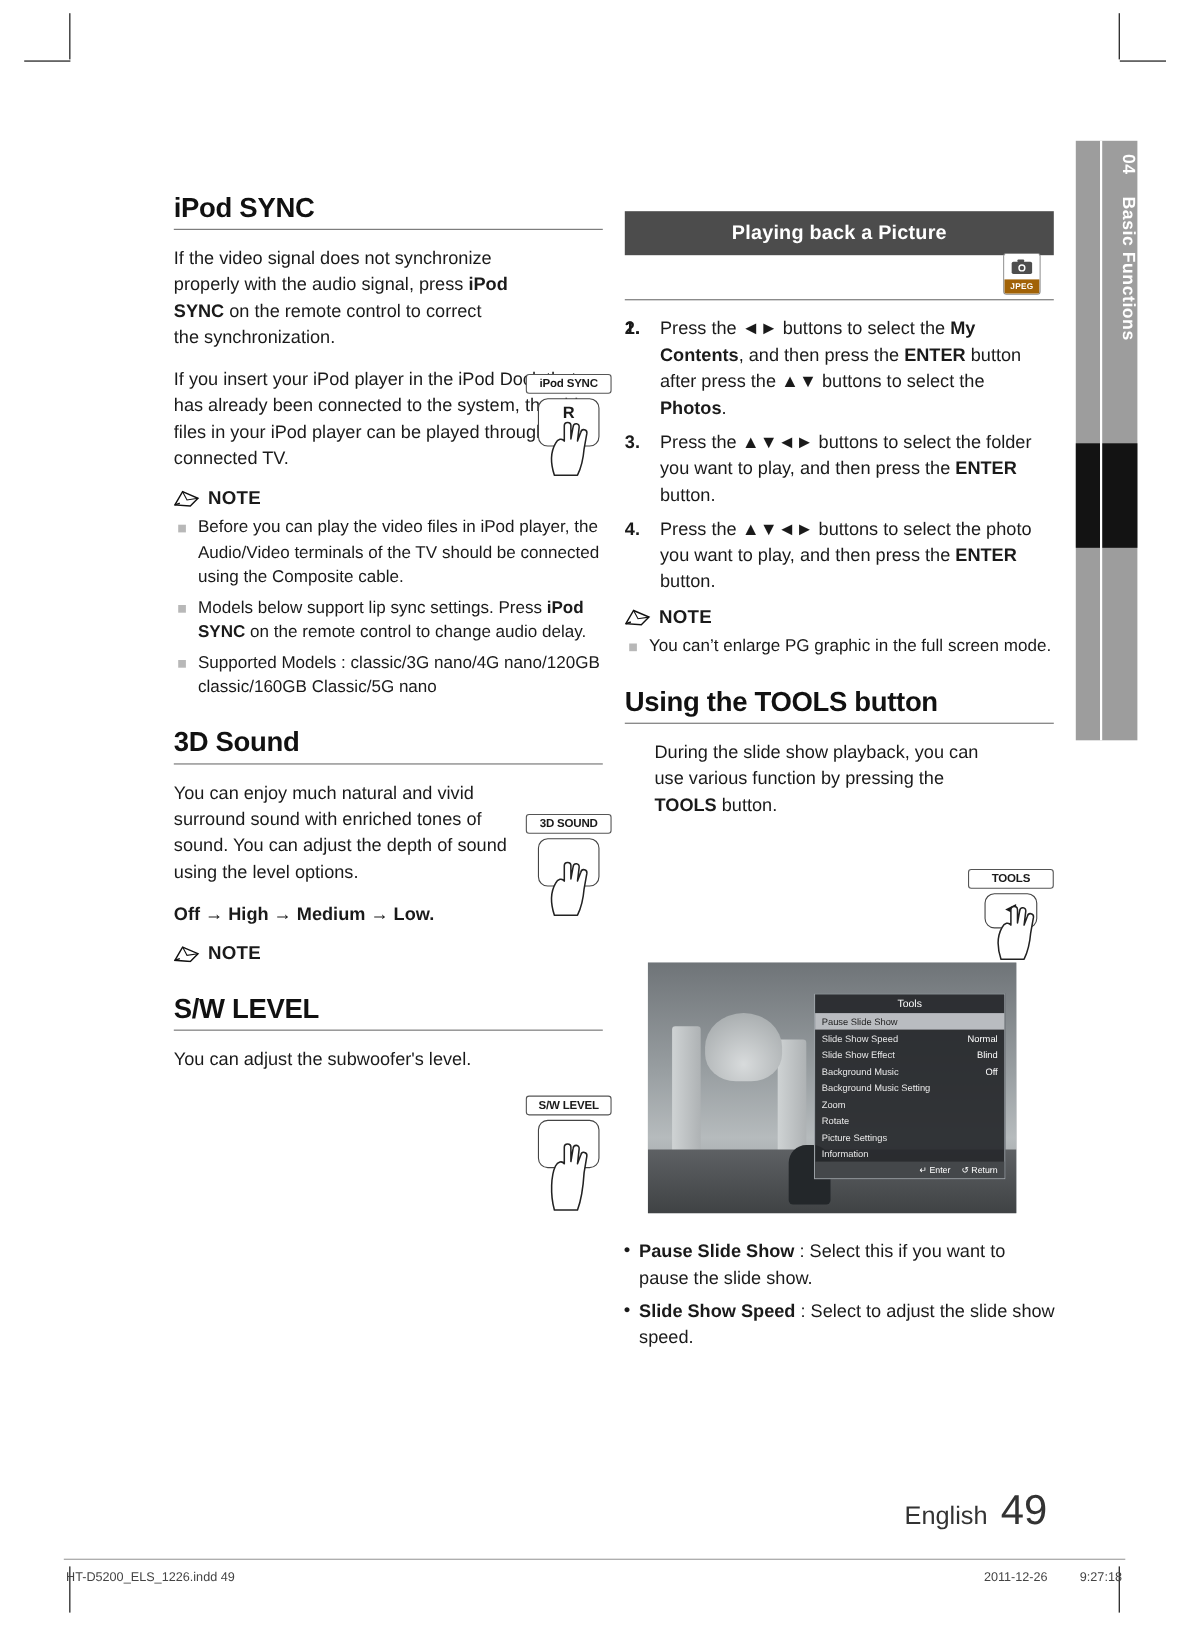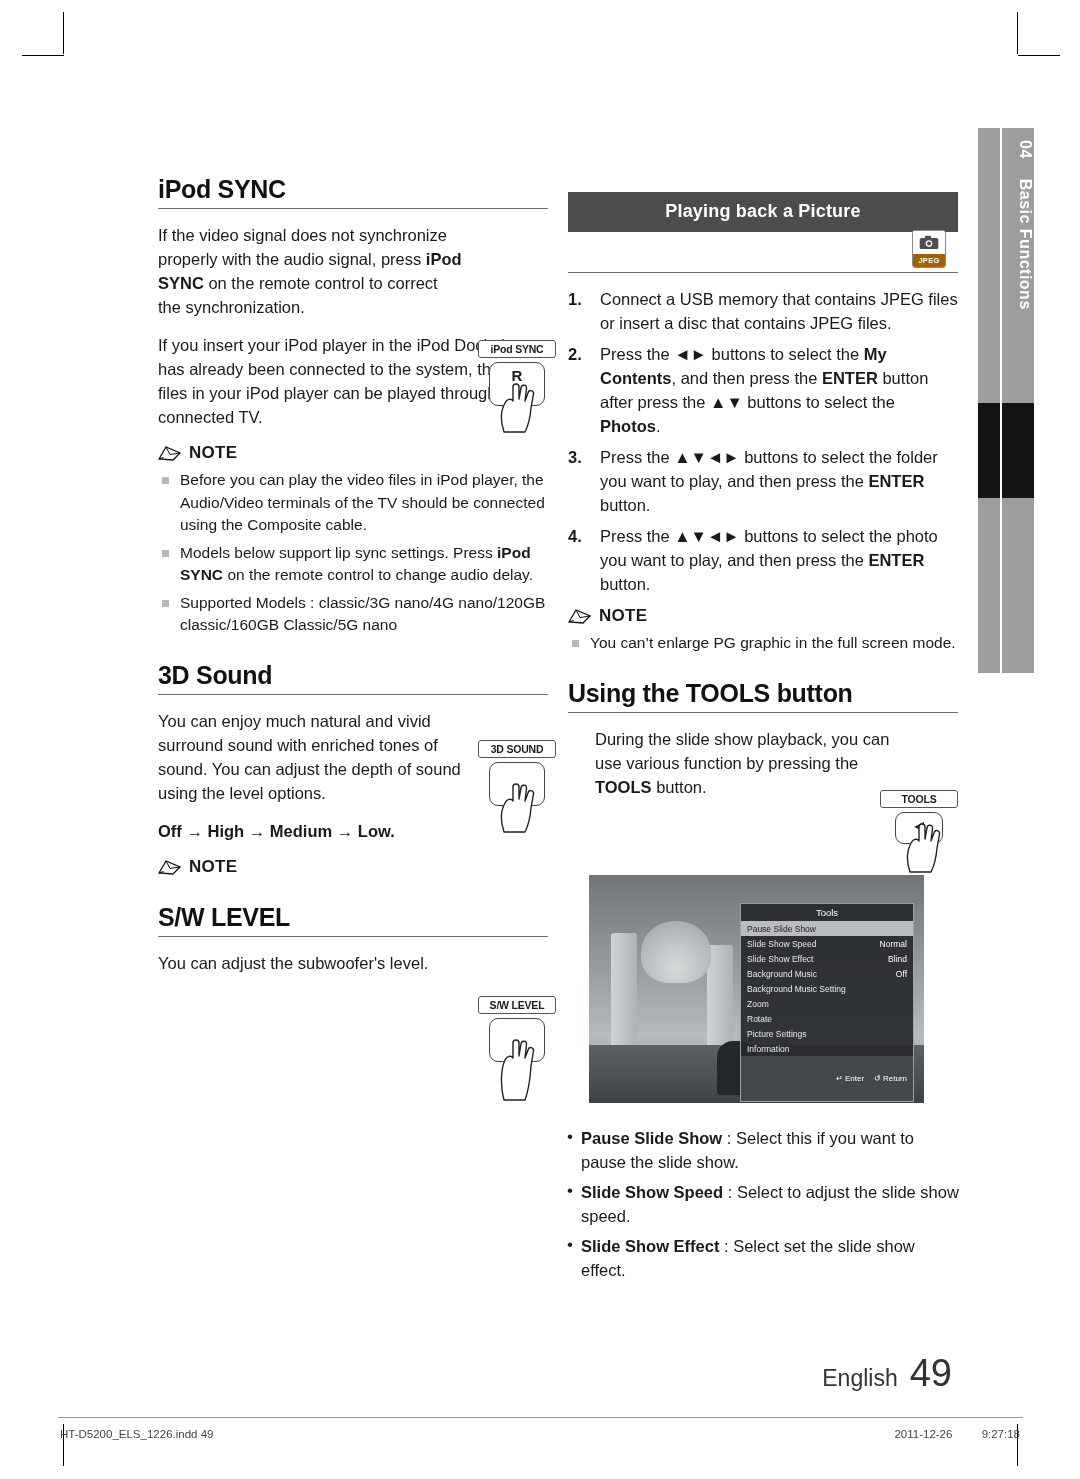--- a/index.html
+++ b/index.html
@@ -277,21 +277,21 @@
   }
   .tools-menu .t-row .v { color: #fff; }
   .tools-menu .t-row.sel .v { color: #1c1c1c; }
   .tools-menu .t-foot {
     display: flex;
     justify-content: flex-end;
     gap: 10px;
     background: #44474a;
     color: #fff;
     font-size: 8px;
-    padding: 18px 6px;
+    padding: 3px 6px;
   }
 
   
   .tab-strip {
     position: absolute;
     left: 978px;
     top: 128px;
     width: 56px;
     height: 545px;
   }
@@ -473,21 +473,20 @@
   </div>
   <div class="bot">JPEG</div>
 </div>
 
 <div class="col-right" style="top:272px;">
   <div class="rule"></div>
 
   <ol class="steps">
     <li>
       <span class="num">1.</span>
-      <span>Connect a USB memory that contains JPEG files or insert a disc that contains JPEG files.</span>
     </li>
     <li>
       <span class="num">2.</span>
       <span>Press the ◄► buttons to select the </span><span class="bold">My Contents</span><span>, and then press the </span><span class="bold">ENTER</span><span> button after press the ▲▼ buttons to select the </span><span class="bold">Photos</span><span>.</span>
     </li>
     <li>
       <span class="num">3.</span>
       <span>Press the ▲▼◄► buttons to select the folder you want to play, and then press the </span><span class="bold">ENTER</span><span> button.</span>
     </li>
     <li>
@@ -575,21 +574,20 @@
     <div class="t-foot">
       <span>↵ <span>Enter</span></span>
       <span>↺ <span>Return</span></span>
     </div>
   </div>
 </div>
 
 <ul class="dots" style="position:absolute; left:565px; top:1126px; width:395px;">
   <li><span class="bold">Pause Slide Show</span><span> : Select this if you want to pause the slide show.</span></li>
   <li><span class="bold">Slide Show Speed</span><span> : Select to adjust the slide show speed.</span></li>
-  <li><span class="bold">Slide Show Effect</span><span> : Select set the slide show effect.</span></li>
 </ul>
 
 <div class="page-foot">
   <span class="lang">English</span>
   <span class="pnum">49</span>
 </div>
 <div class="foot-rule"></div>
 <div class="foot-meta foot-left">HT-D5200_ELS_1226.indd   49</div>
 <div class="foot-meta foot-right">
   <span>2011-12-26</span>

